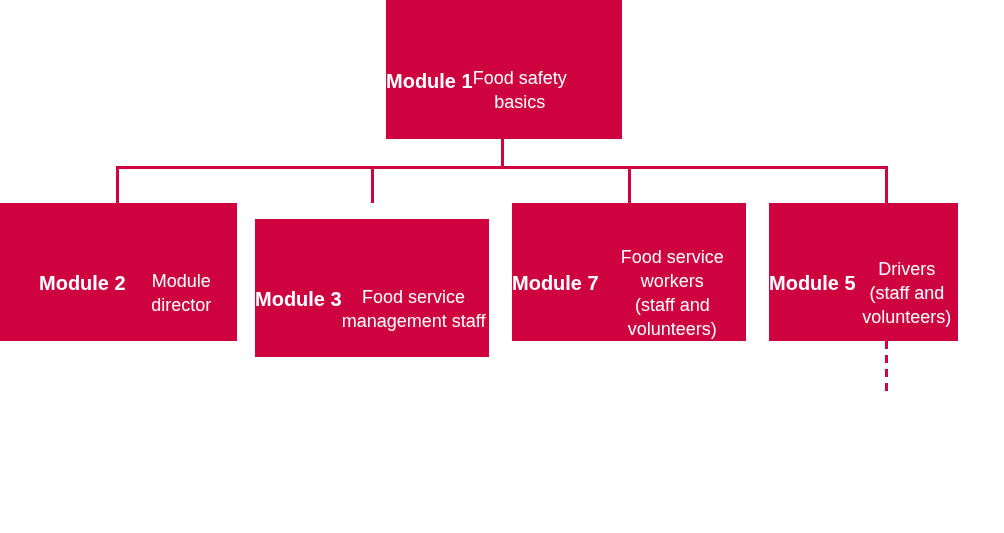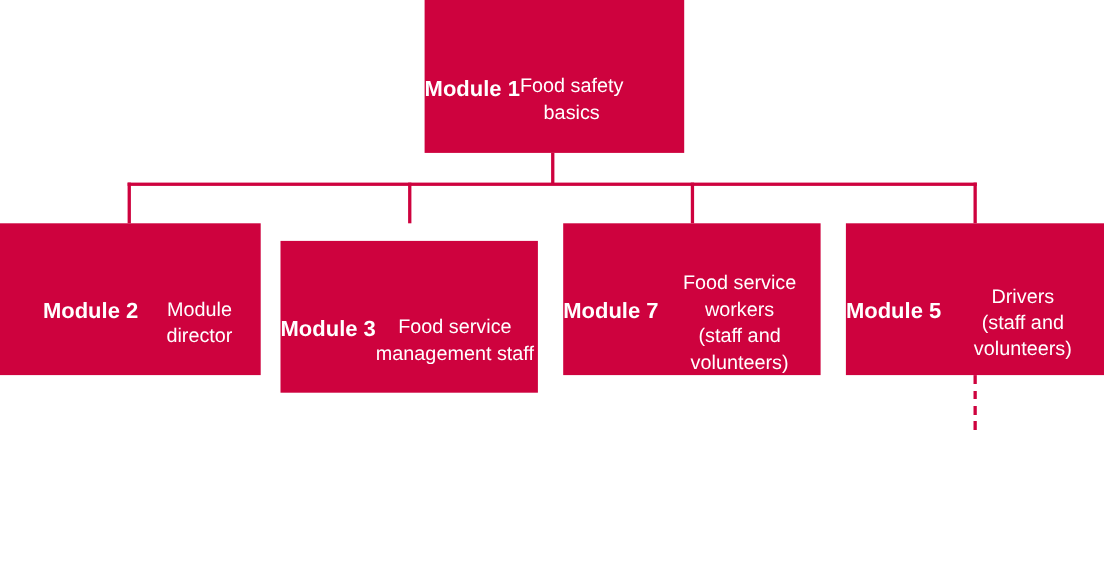--- a/index.html
+++ b/index.html
@@ -51,21 +51,21 @@
       var(--accent, #ce023e) 8px,
       transparent 8px,
       transparent 14px
     );
   }
   
   #box-m1 { left: 386px; top: 0;     width: 236px; height: 139px; }
   #box-m2 { left: 0;     top: 203px; width: 237px; height: 138px; padding-left: 39px; }
   #box-m3 { left: 255px; top: 203px; width: 234px; height: 138px; margin-top: 16px; }
   #box-m4 { left: 512px; top: 203px; width: 234px; height: 138px; }
-  #box-m5 { left: 769px; top: 203px; width: 235px; height: 138px; }
+  #box-m5 { left: 769px; top: 203px; width: 189px; height: 138px; }
   #box-m6 { left: 769px; top: 392px; width: 235px; height: 141px; }
 
   #line-m1-down   { left: 501px; top: 139px; width: 3px;   height: 28px; }
   #line-horizontal{ left: 116px; top: 166px; width: 772px; height: 3px;  }
   #line-stub-m2   { left: 116px; top: 166px; width: 3px;   height: 37px; }
   #line-stub-m3   { left: 371px; top: 166px; width: 3px;   height: 37px; }
   #line-stub-m4   { left: 628px; top: 166px; width: 3px;   height: 37px; }
   #line-stub-m5   { left: 885px; top: 166px; width: 3px;   height: 37px; }
   #line-m5-m6     { left: 885px; top: 341px; height: 51px; }
 </style>

